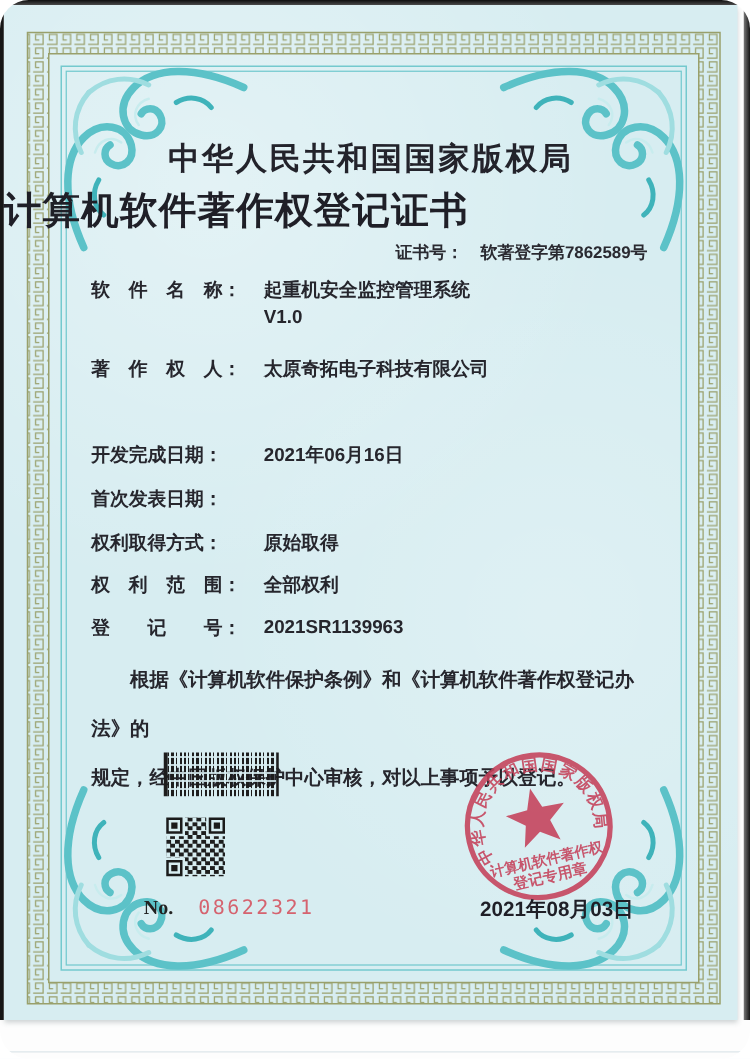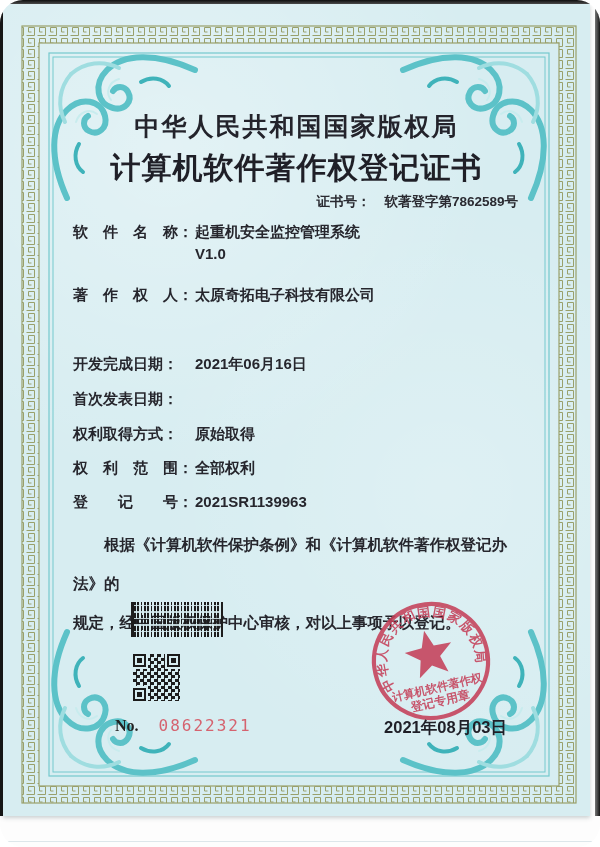--- a/index.html
+++ b/index.html
@@ -15,28 +15,28 @@
            radial-gradient(circle at 28% 18%, rgba(255,255,255,.30), transparent 42%),
            radial-gradient(circle at 75% 60%, rgba(255,255,255,.18), transparent 45%),
            #d7edf1;
          box-shadow:0 2px 4px rgba(60,80,85,.25);}
   .frame-svg{position:absolute;left:0;top:0;}
   .bottom-line{position:absolute;left:0;top:841px;right:0;height:1px;background:#dde6ea;}
 
   .title{position:absolute;left:0;right:0;top:106px;text-align:center;
          font-family:"Liberation Serif","DejaVu Serif",serif;font-weight:900;
          font-size:25px;letter-spacing:2px;color:#23232b;}
-  .subtitle{position:absolute;left:0;right:0;top:144px;text-align:center;
+  .subtitle{position:absolute;left:0;right:0;top:144px;
             font-family:"Liberation Serif","DejaVu Serif",serif;font-weight:900;
             font-size:30px;letter-spacing:1px;color:#1f1f27;}
   .certno{position:absolute;right:72px;top:189px;font-size:13.5px;font-weight:700;
           color:#2a2a31;}
   .certno .gap{display:inline-block;width:14px;}
 
-  .row{position:absolute;left:70px;display:flex;font-size:15px;font-weight:700;color:#26262d;}
+  .row{position:absolute;left:70px;display:flex;font-size:15px;font-weight:700;color:#26262d;gap:16px;}
   .row .lab{display:inline-block;width:122px;flex:0 0 122px;}
   .row .val{display:inline-block;}
 
   .statement{position:absolute;left:70px;right:66px;top:521px;font-size:15.5px;
              font-weight:700;color:#26262d;line-height:39px;}
   .statement .indent{text-indent:2em;}
 
   .barcode{position:absolute;left:128px;top:598px;width:87px;height:35px;
            border-left:3px solid #1d1d1d;border-right:2px solid #1d1d1d;
            background:

